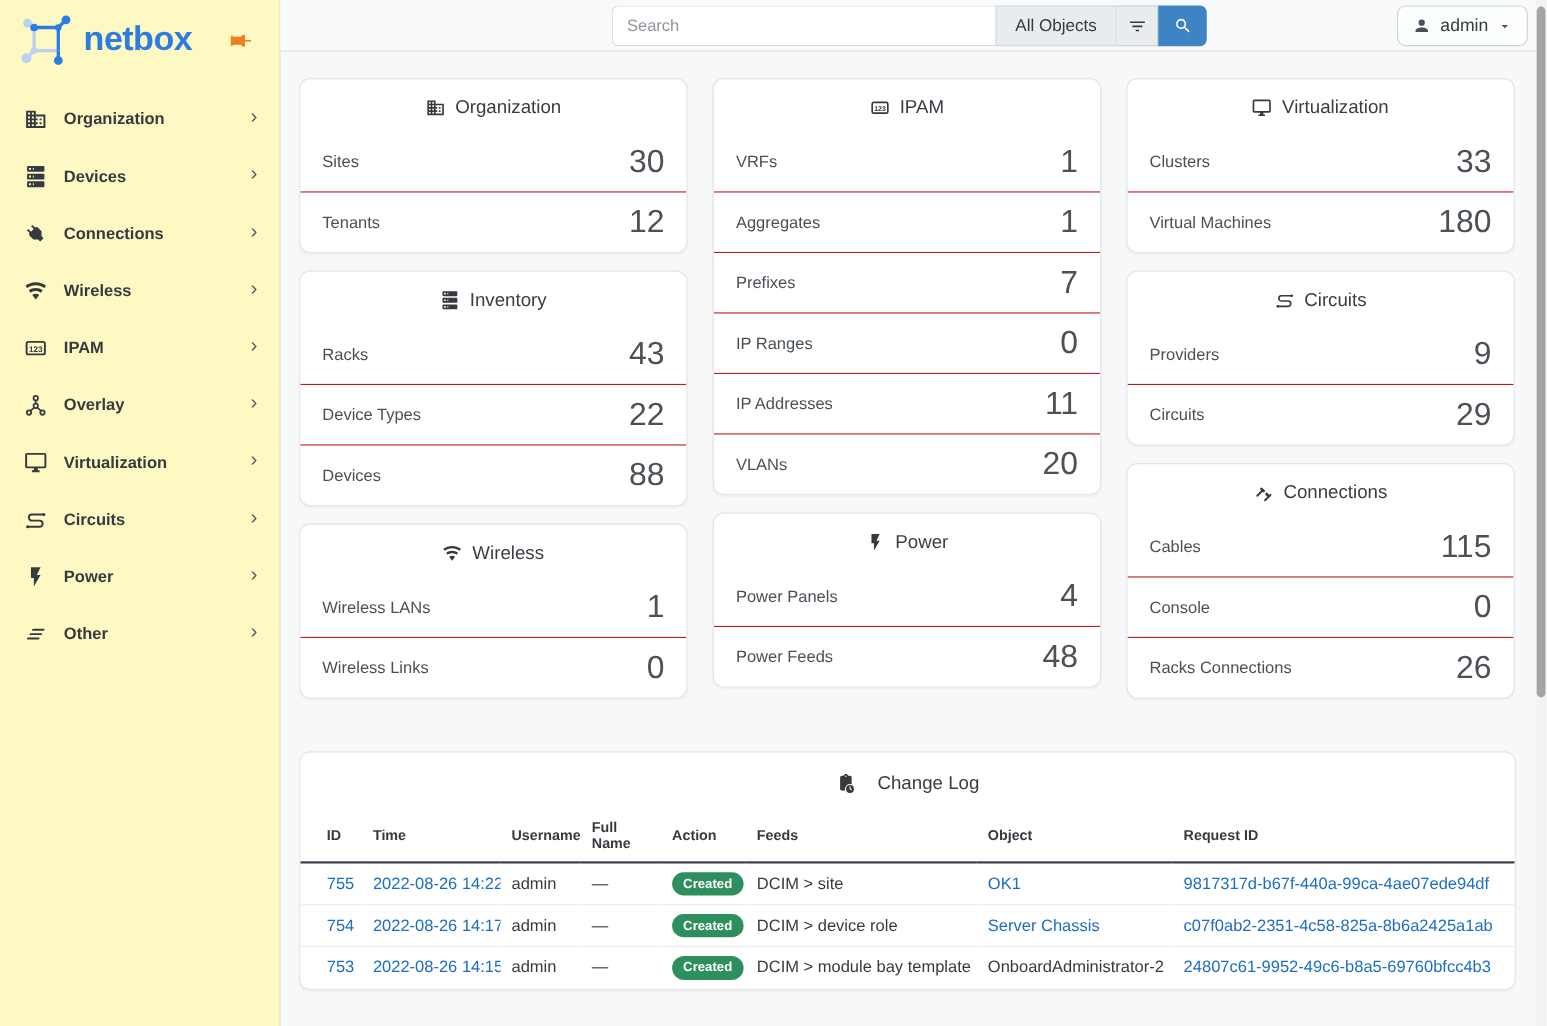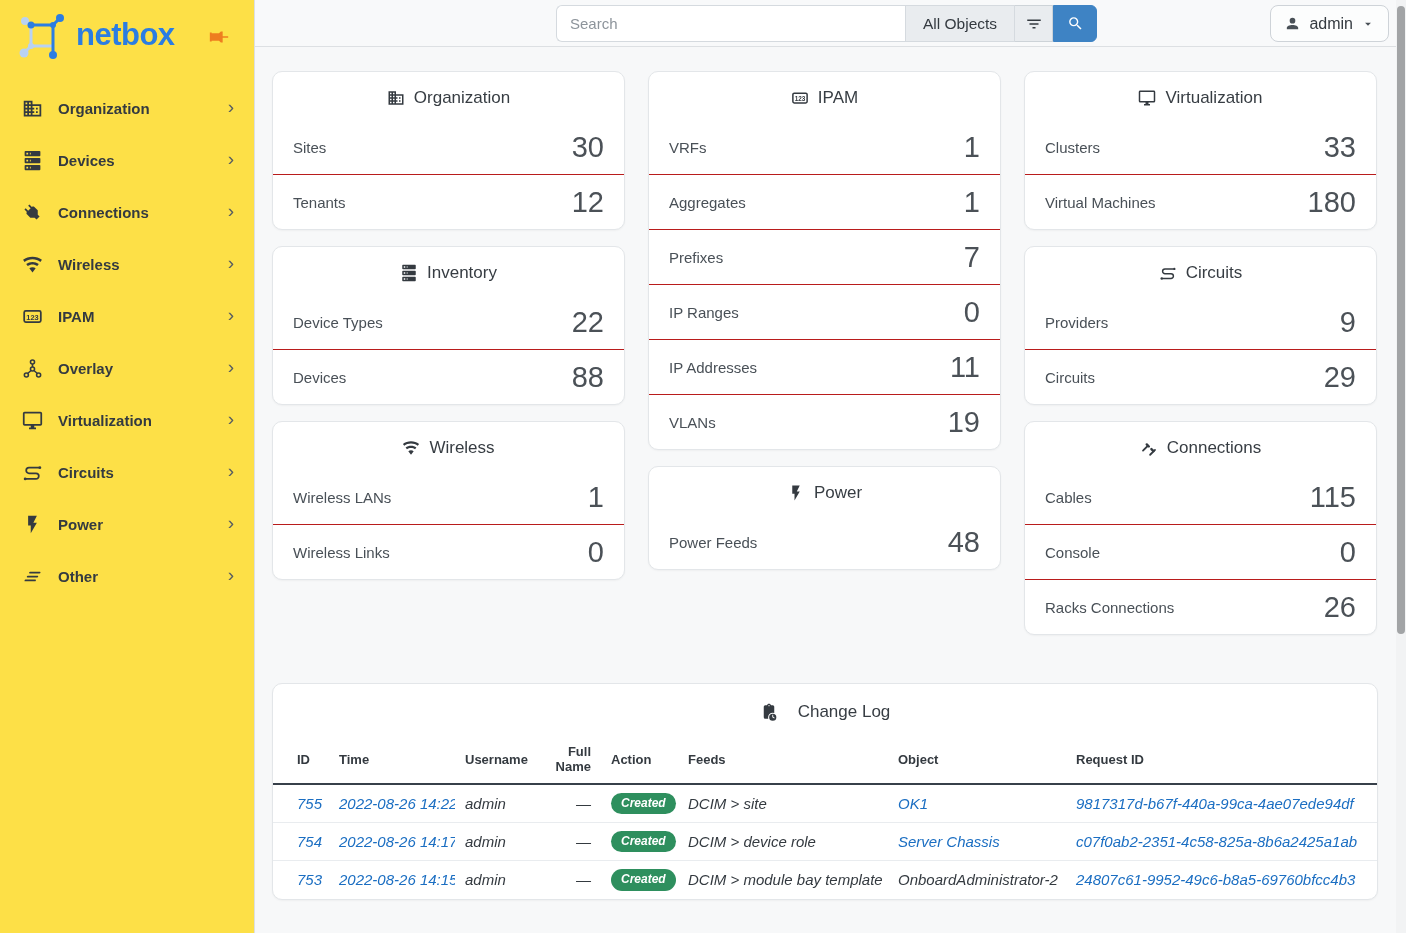--- a/index.html
+++ b/index.html
@@ -7,21 +7,21 @@
   body {
     font-family:"Liberation Sans", sans-serif;
     background:#f7f8f9; color:#343a40; position:relative;
   }
   .icon svg { width:100%; height:100%; display:block; }
   .icon { display:inline-block; flex:0 0 auto; }
 
   
   #sidebar {
     position:absolute; left:0; top:0; bottom:0; width:255px;
-    background:#fde047; border-right:1px solid #dcdfe2;
+    background:#fef9c3; border-right:1px solid #dcdfe2;
   }
   #logo-row { display:flex; align-items:center; padding:12px 14px 10px 16px; position:relative; height:68px; }
   #logo-mark { width:52px; height:50px; }
   #logo-text { font-size:31px; font-weight:700; color:var(--logo-blue); letter-spacing:-0.5px; margin-left:8px; }
   #pin-btn { position:absolute; right:24px; top:26px; width:22px; height:22px; background:none; border:none; cursor:pointer; }
   #nav { margin-top:14px; }
   .nav-item { display:flex; align-items:center; height:52px; padding:0 20px 0 22px; cursor:pointer; }
   .nav-item .icon { width:21px; height:21px; color:#343a40; margin-right:15px; }
   .nav-label { font-size:15px; font-weight:700; color:#343a40; }
   .nav-chevron { margin-left:auto; color:#565c62; font-size:19px; line-height:1; padding-bottom:3px; }
@@ -85,27 +85,27 @@
 
   
   #changelog-card { margin-top:32px; }
   #changelog-header {
     display:flex; align-items:center; justify-content:center; gap:20px;
     padding:18px 16px 12px; font-size:17px; color:#373d43;
   }
   #changelog-header .icon { width:18px; height:18px; color:#343a40; }
   table { width:100%; border-collapse:collapse; font-size:15px; color:#343a40; table-layout:fixed; }
   th { text-align:left; font-size:13px; font-weight:700; padding:10px 10px 9px; border-bottom:2px solid #37404a; }
-  td { padding:8px 10px; white-space:nowrap; overflow:hidden;font-style:italic; }
+  td { padding:8px 10px; white-space:nowrap; overflow:hidden; }
   tbody tr + tr td { border-top:1px solid #e9ecef; }
   th:first-child, td:first-child { padding-left:24px; }
   th:nth-child(1), td:nth-child(1) { width:56px; }
   th:nth-child(2), td:nth-child(2) { width:126px; }
   th:nth-child(3), td:nth-child(3) { width:73px; }
-  th:nth-child(4), td:nth-child(4) { width:73px;text-align:right; }
+  th:nth-child(4), td:nth-child(4) { width:73px; }
   th:nth-child(5), td:nth-child(5) { width:77px; }
   th:nth-child(6), td:nth-child(6) { width:210px; }
   th:nth-child(7), td:nth-child(7) { width:178px; }
   a.link, .link { color:var(--link); text-decoration:none; cursor:pointer; }
   .badge-created {
     display:inline-block; background:var(--badge-created); color:#fff;
     font-size:12px; font-weight:700; padding:4px 10px; border-radius:11px; line-height:1.1;
   }
 
   
@@ -312,20 +312,24 @@
         <section class="card">
           <div class="card-header">
             <span class="icon">
               <svg viewBox="0 0 24 24">
                 <path fill="currentColor" d="M4,1H20A1,1 0 0,1 21,2V6A1,1 0 0,1 20,7H4A1,1 0 0,1 3,6V2A1,1 0 0,1 4,1M4,9H20A1,1 0 0,1 21,10V14A1,1 0 0,1 20,15H4A1,1 0 0,1 3,14V10A1,1 0 0,1 4,9M4,17H20A1,1 0 0,1 21,18V22A1,1 0 0,1 20,23H4A1,1 0 0,1 3,22V18A1,1 0 0,1 4,17M9,5H10V3H9V5M9,13H10V11H9V13M9,21H10V19H9V21M5,3V5H7V3H5M5,11V13H7V11H5M5,19V21H7V19H5Z"></path>
               </svg>
             </span>
             <span>Inventory</span>
           </div>
           <div class="stat-row">
+            <span class="stat-label">Racks</span>
+            <a class="stat-value">43</a>
+          </div>
+          <div class="stat-row">
             <span class="stat-label">Device Types</span>
             <a class="stat-value">22</a>
           </div>
           <div class="stat-row">
             <span class="stat-label">Devices</span>
             <a class="stat-value">88</a>
           </div>
         </section>
         <section class="card">
           <div class="card-header">
@@ -372,31 +376,35 @@
           <div class="stat-row">
             <span class="stat-label">IP Ranges</span>
             <a class="stat-value">0</a>
           </div>
           <div class="stat-row">
             <span class="stat-label">IP Addresses</span>
             <a class="stat-value">11</a>
           </div>
           <div class="stat-row">
             <span class="stat-label">VLANs</span>
-            <a class="stat-value">19</a>
+            <a class="stat-value">20</a>
           </div>
         </section>
         <section class="card">
           <div class="card-header">
             <span class="icon">
               <svg viewBox="0 0 24 24">
                 <path fill="currentColor" d="M7,2V13H10V22L17,10H13L17,2H7Z"></path>
               </svg>
             </span>
             <span>Power</span>
+          </div>
+          <div class="stat-row">
+            <span class="stat-label">Power Panels</span>
+            <a class="stat-value">4</a>
           </div>
           <div class="stat-row">
             <span class="stat-label">Power Feeds</span>
             <a class="stat-value">48</a>
           </div>
         </section>
       </div>
       <div class="col">
         <section class="card">
           <div class="card-header">

